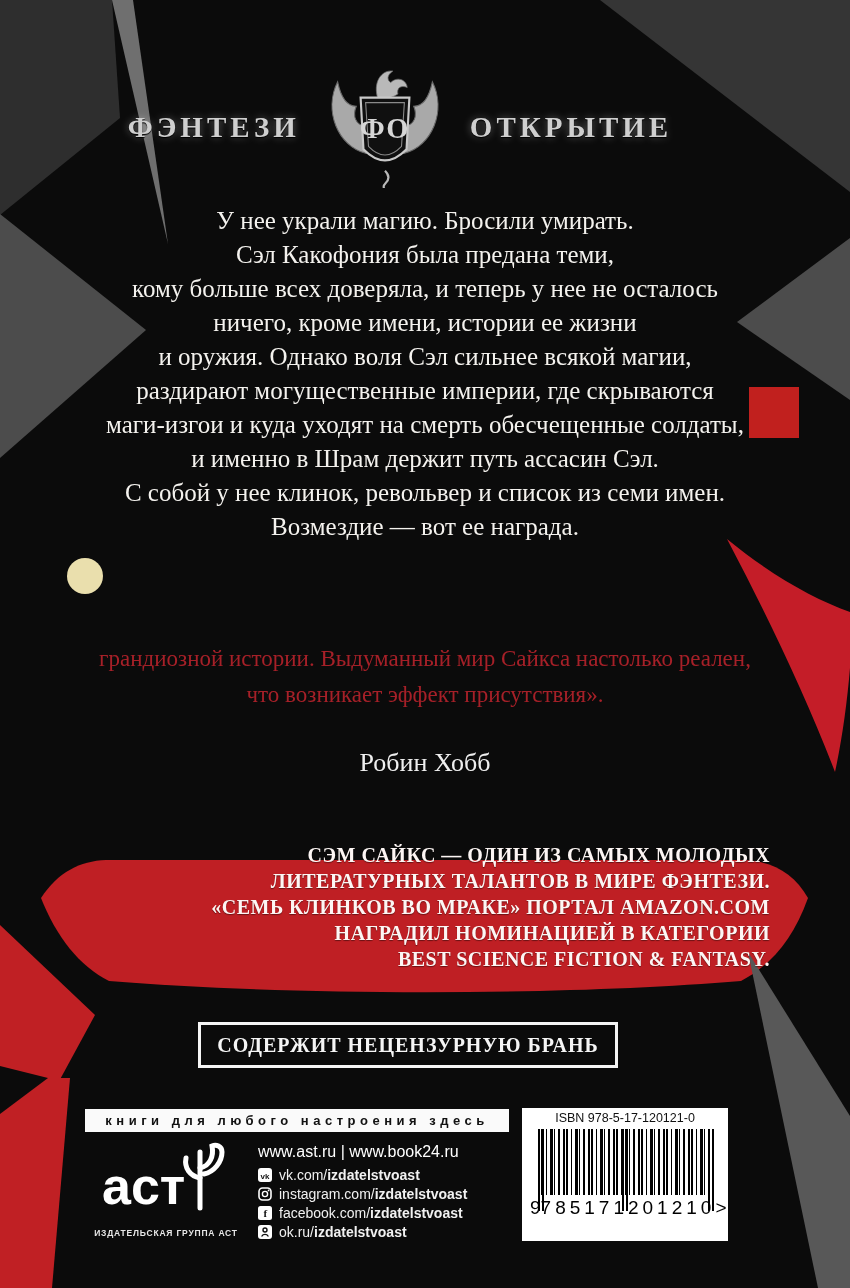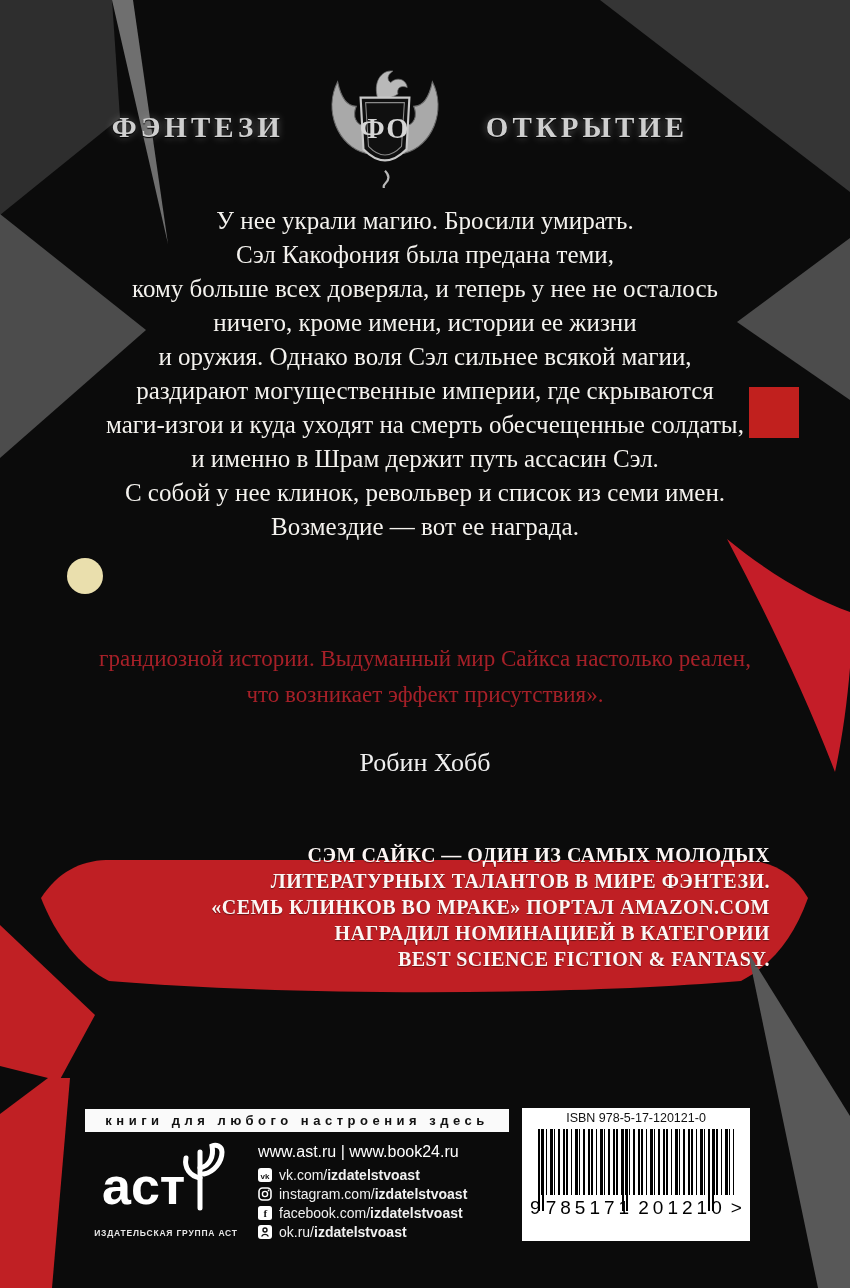--- a/index.html
+++ b/index.html
@@ -2,21 +2,21 @@
 <html><head>
 <meta charset="utf-8">
 <style>
   html,body{margin:0;padding:0;background:#000;}
   .cover{position:relative;width:850px;height:1288px;background:#0b0b0b;overflow:hidden;
          font-family:"Liberation Serif",serif;}
   .bg{position:absolute;inset:0;width:850px;height:1288px;display:block;}
 
   
   .series-header{position:absolute;top:66px;left:0;width:800px;display:flex;
-    align-items:center;justify-content:center;gap:22px;}
+    align-items:center;justify-content:center;gap:6px;}
   .series-word{font-weight:700;font-size:29px;letter-spacing:4px;color:#cfcfcf;
     text-shadow:0 1px 1px #000,0 0 8px rgba(255,255,255,.35);}
   .emblem-svg{width:158px;height:122px;flex:0 0 auto;}
 
   
   .annotation{position:absolute;top:204px;left:25px;width:800px;text-align:center;
     color:#f4f2ee;font-size:25px;line-height:34px;}
   
   .quote{position:absolute;top:641px;left:25px;width:800px;text-align:center;
     color:#a62028;font-size:23px;line-height:36px;}
@@ -44,21 +44,21 @@
     letter-spacing:.8px;color:#e8e8e8;}
   .websites{position:absolute;left:258px;top:1143px;
     font-family:"Liberation Sans",sans-serif;font-weight:400;font-size:16px;color:#fff;}
   .social-list{position:absolute;left:258px;top:1167px;display:flex;flex-direction:column;gap:4px;
     font-family:"Liberation Sans",sans-serif;font-size:14px;color:#f1f1f1;}
   .social-row{display:flex;align-items:center;gap:7px;height:15px;}
   .social-row b{font-weight:700;}
   .sicon{width:14px;height:14px;flex:0 0 auto;}
 
   
-  .barcode-box{position:absolute;left:522px;top:1108px;width:228px;height:133px;background:#fff;
+  .barcode-box{position:absolute;left:522px;top:1108px;width:206px;height:133px;background:#fff;
     font-family:"Liberation Sans",sans-serif;color:#111;}
   .isbn{position:absolute;top:3px;left:0;width:100%;text-align:center;font-size:12.5px;}
   .bars{position:absolute;left:16px;right:16px;top:21px;height:66px;
     background:repeating-linear-gradient(90deg,
       #000 0 2px,#fff 2px 3px,#000 3px 5px,#fff 5px 8px,#000 8px 9px,#fff 9px 12px,
       #000 12px 15px,#fff 15px 16px,#000 16px 17px,#fff 17px 20px,#000 20px 22px,#fff 22px 25px);}
   .guard{position:absolute;top:21px;width:2px;height:82px;background:#000;}
   .digits{position:absolute;left:8px;right:8px;top:89px;display:flex;align-items:baseline;
     justify-content:space-between;font-size:19px;color:#000;}
   .digits .grp{letter-spacing:4px;}
@@ -132,20 +132,23 @@
   <div class="quote-attribution">Робин Хобб</div>
 
   <div class="banner-text">
     <div>СЭМ САЙКС — ОДИН ИЗ САМЫХ МОЛОДЫХ</div>
     <div>ЛИТЕРАТУРНЫХ ТАЛАНТОВ В МИРЕ ФЭНТЕЗИ.</div>
     <div>«СЕМЬ КЛИНКОВ ВО МРАКЕ» ПОРТАЛ AMAZON.COM</div>
     <div>НАГРАДИЛ НОМИНАЦИЕЙ В КАТЕГОРИИ</div>
     <div>BEST SCIENCE FICTION &amp; FANTASY.</div>
   </div>
 
+  <div class="warning-box">
+    <span>СОДЕРЖИТ НЕЦЕНЗУРНУЮ БРАНЬ</span>
+  </div>
 
   <div class="tagline-strip">
     <span>книги для любого настроения здесь</span>
   </div>
 
   <svg class="ast-logo" viewBox="0 0 132 86">
     <text x="2" y="66" font-family="Liberation Sans, sans-serif" font-weight="700" font-size="52" fill="#fff">аст</text>
     <g stroke="#fff" stroke-width="5" fill="none" stroke-linecap="round">
       <path d="M100,70 L100,14"></path>
       <path d="M100,40 C90,38 84,30 86,20"></path>

